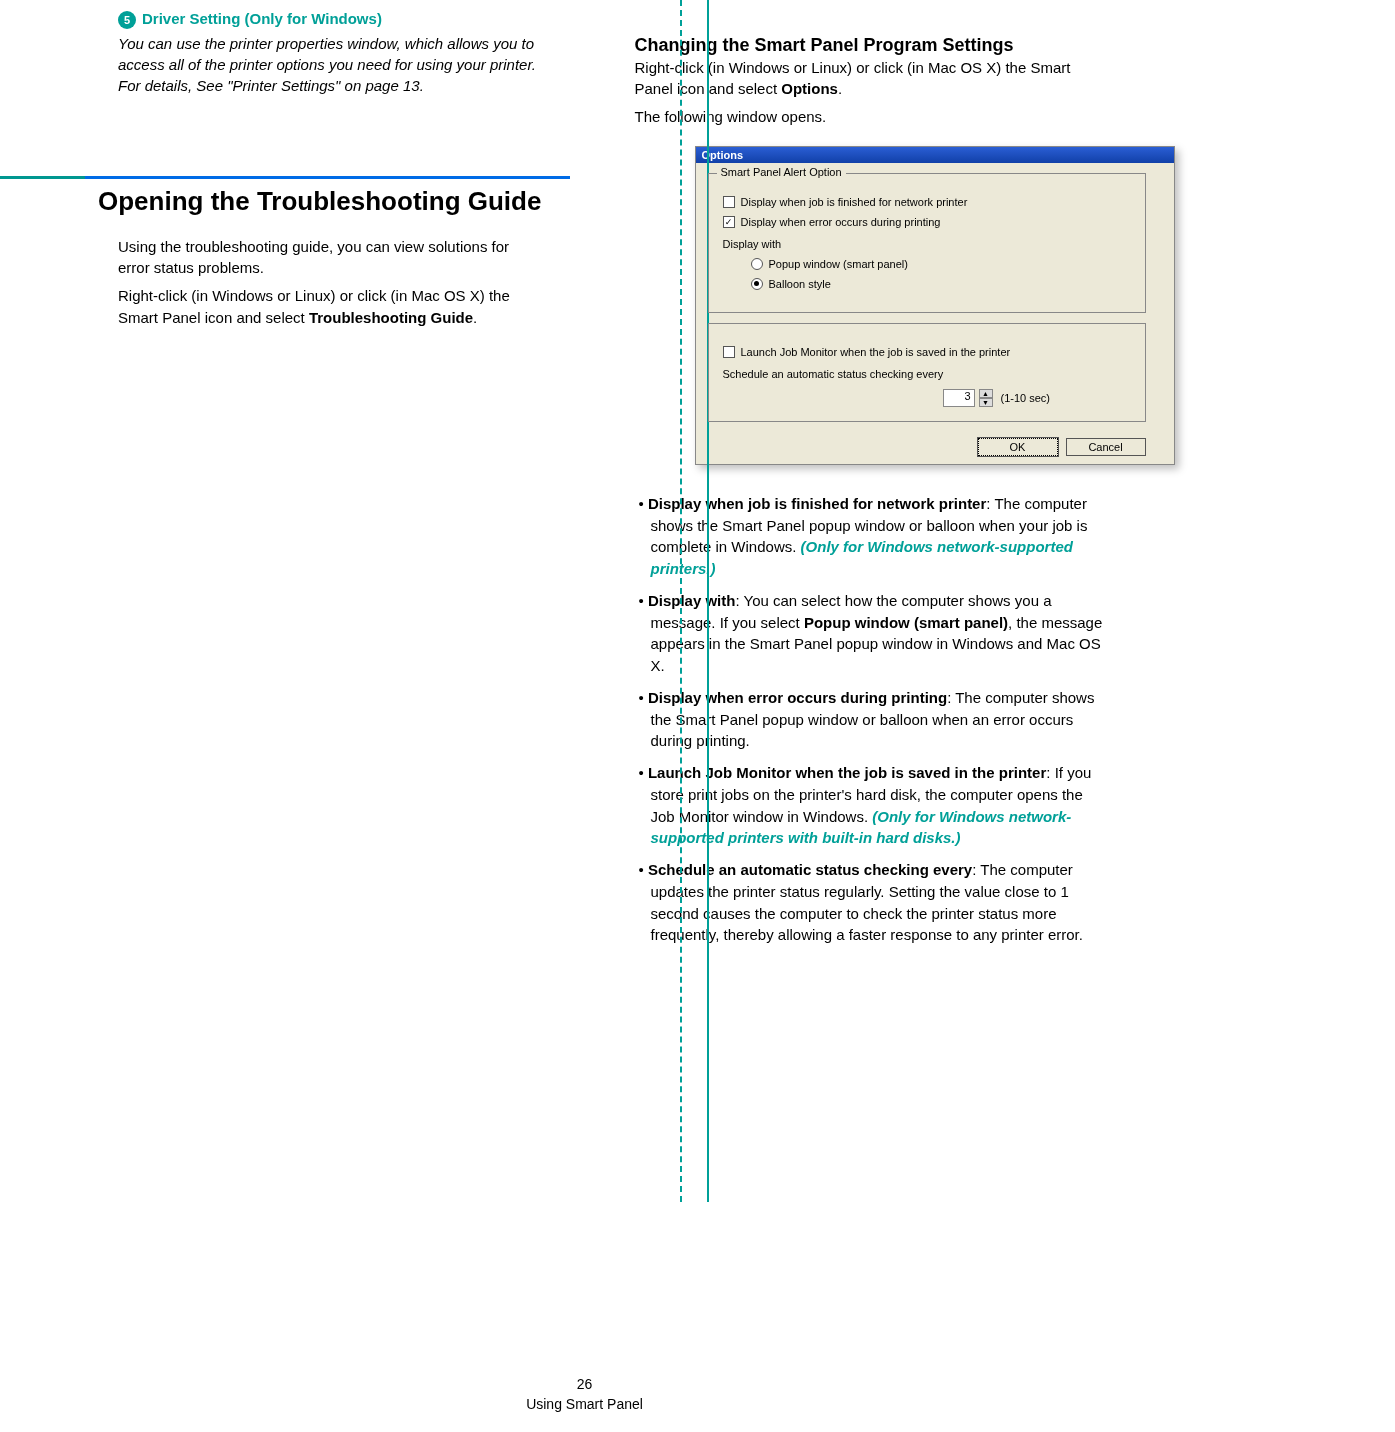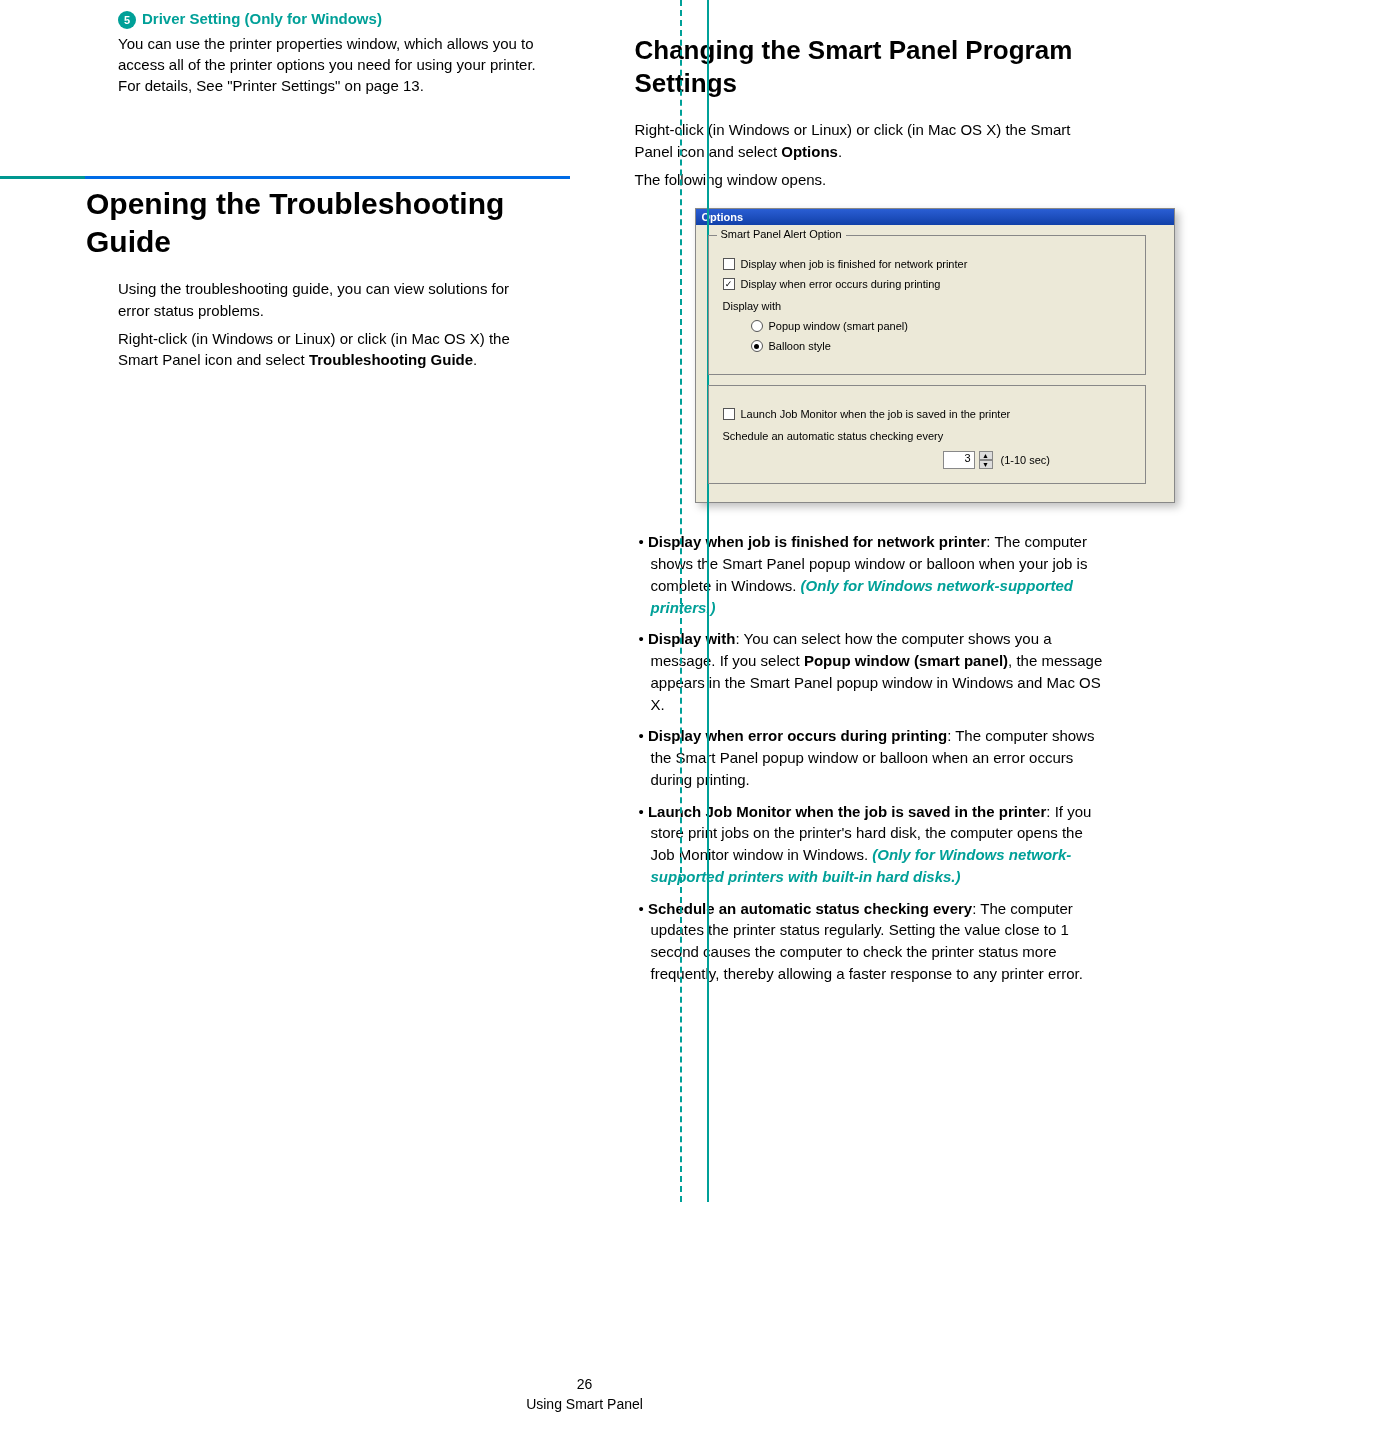--- a/index.html
+++ b/index.html
@@ -53,46 +53,47 @@
       font-weight: bold;
       color: #00a098;
       font-size: 15px;
       margin-bottom: 4px;
     }
     .body-text {
       font-size: 15px;
       line-height: 1.4;
       color: #000;
       margin-bottom: 16px;
+      font-style: italic;
     }
     .section-heading-wrap {
       margin-top: 80px;
       margin-left: -118px;
       margin-bottom: 18px;
     }
     .section-rule {
       height: 3px;
       background: linear-gradient(to right, #009790 0 85px, #006be6 85px 100%);
       width: 570px;
       margin-bottom: 6px;
     }
     .section-heading {
-      font-size: 30px;
+      font-size: 26px;
       font-weight: bold;
       color: #000;
       padding-left: 86px;
       line-height: 1.25;
+      margin-left: 12px;
     }
     .section-heading-right {
-      font-size: 26px;
+      font-size: 18px;
       font-weight: bold;
       color: #000;
       line-height: 1.25;
       margin-top: 24px;
-      margin-bottom: 20px;
     }
     .para {
       font-size: 15px;
       line-height: 1.45;
       margin-bottom: 6px;
     }
     .bold { font-weight: bold; }
     .teal-italic { color: #00a098; font-style: italic; font-weight: bold; }
     .list { margin-top: 10px; }
     .list-item {
@@ -262,20 +263,24 @@
           <div class="spinner">
             <span class="spin-input">3</span>
             <span class="spin-btns">
               <span class="spin-btn">▲</span>
               <span class="spin-btn">▼</span>
             </span>
             <span class="range">(1-10 sec)</span>
           </div>
         </div>
 
+        <div class="btn-row">
+          <div class="dlg-btn primary">OK</div>
+          <div class="dlg-btn">Cancel</div>
+        </div>
       </div>
     </div>
 
     <div class="list">
       <div class="list-item">
         <span class="bold">Display when job is finished for network printer</span><span>: The computer shows the Smart Panel popup window or balloon when your job is complete in Windows. </span><span class="teal-italic">(Only for Windows network-supported printers.)</span>
       </div>
       <div class="list-item">
         <span class="bold">Display with</span><span>: You can select how the computer shows you a message. If you select </span><span class="bold">Popup window (smart panel)</span><span>, the message appears in the Smart Panel popup window in Windows and Mac OS X.</span>
       </div>

